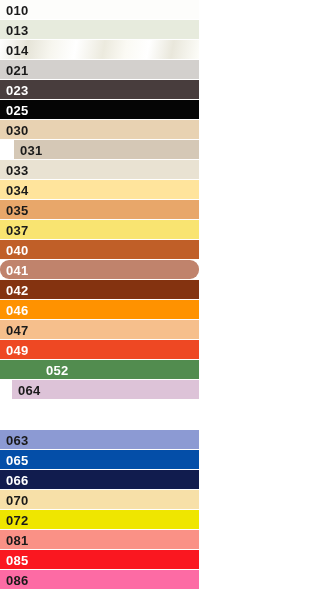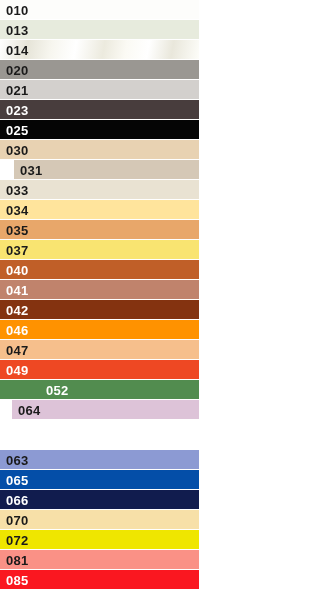--- a/index.html
+++ b/index.html
@@ -49,23 +49,20 @@
 <div id="swatch-list">
     <div class="swatch-row" style="background: rgb(253, 253, 251);">
       <span class="swatch-label" style="color: rgb(26, 26, 26);">010</span>
     </div>
     <div class="swatch-row" style="background: rgb(231, 235, 221);">
       <span class="swatch-label" style="color: rgb(26, 26, 26);">013</span>
     </div>
     <div class="swatch-row" style="background: linear-gradient(100deg, rgb(255, 255, 255) 0%, rgb(230, 228, 216) 14%, rgb(247, 246, 239) 26%, rgb(255, 255, 255) 38%, rgb(236, 234, 222) 52%, rgb(251, 250, 244) 63%, rgb(255, 255, 255) 74%, rgb(233, 231, 219) 86%, rgb(253, 253, 249) 100%);">
       <span class="swatch-label" style="color: rgb(26, 26, 26);">014</span>
     </div>
-    <div class="swatch-row" style="background: rgb(154, 151, 146);">
-      <span class="swatch-label" style="color: rgb(26, 26, 26);">020</span>
-    </div>
     <div class="swatch-row" style="background: rgb(211, 208, 205);">
       <span class="swatch-label" style="color: rgb(26, 26, 26);">021</span>
     </div>
     <div class="swatch-row" style="background: rgb(72, 61, 61);">
       <span class="swatch-label" style="color: rgb(255, 255, 255);">023</span>
     </div>
     <div class="swatch-row" style="background: rgb(5, 5, 5);">
       <span class="swatch-label" style="color: rgb(255, 255, 255);">025</span>
     </div>
     <div class="swatch-row" style="background: rgb(232, 210, 178);">
@@ -82,21 +79,21 @@
     </div>
     <div class="swatch-row" style="background: rgb(232, 167, 106);">
       <span class="swatch-label" style="color: rgb(26, 26, 26);">035</span>
     </div>
     <div class="swatch-row" style="background: rgb(249, 228, 113);">
       <span class="swatch-label" style="color: rgb(26, 26, 26);">037</span>
     </div>
     <div class="swatch-row" style="background: rgb(192, 95, 40);">
       <span class="swatch-label" style="color: rgb(255, 255, 255);">040</span>
     </div>
-    <div class="swatch-row" style="background: rgb(192, 131, 108);">
+    <div class="swatch-row" style="background: rgb(192, 131, 108); border-radius: 9px;">
       <span class="swatch-label" style="color: rgb(255, 255, 255);">041</span>
     </div>
     <div class="swatch-row" style="background: rgb(132, 51, 16);">
       <span class="swatch-label" style="color: rgb(255, 255, 255);">042</span>
     </div>
     <div class="swatch-row" style="background: rgb(255, 146, 0);">
       <span class="swatch-label" style="color: rgb(255, 255, 255);">046</span>
     </div>
     <div class="swatch-row" style="background: rgb(246, 191, 140);">
       <span class="swatch-label" style="color: rgb(26, 26, 26);">047</span>

